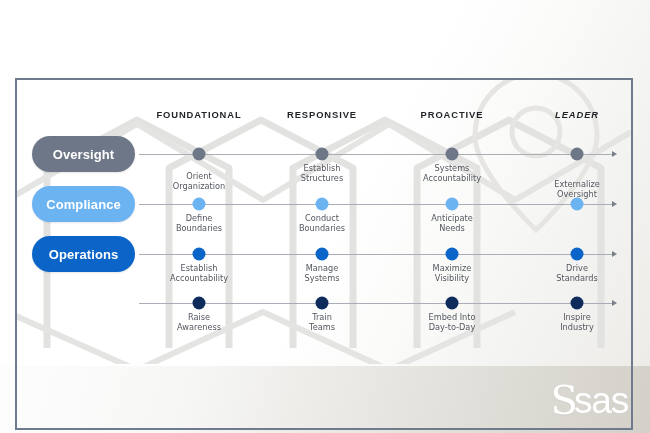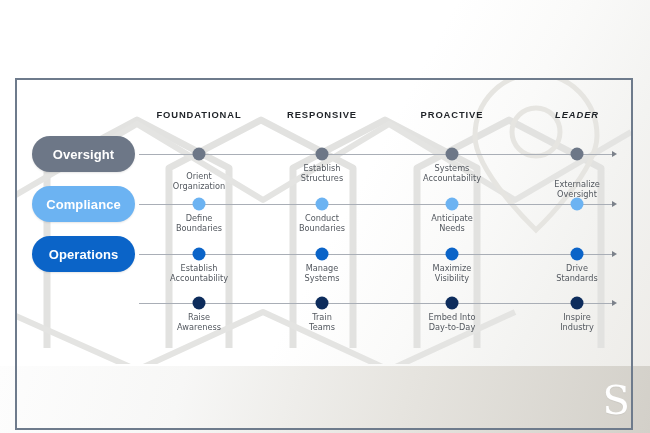--- a/index.html
+++ b/index.html
@@ -84,20 +84,21 @@
 </style>
 </head>
 <body>
 
 <div id="stage">
 
   <div class="footer-band"></div>
 
   <div class="sas-logo">
     <span class="mark">S</span>
+    <span class="word">sas</span>
   </div>
 
   <div class="frame">
     <div class="frame-inner">
 
       <svg class="watermark" width="614" height="284" viewBox="0 0 614 284" aria-hidden="true">
         <g fill="none" stroke="#e2e2e0" stroke-width="7" stroke-linejoin="round">
           <path d="M30 268 L30 88 L120 40 L212 88 L212 268"></path>
           <path d="M152 268 L152 88 L244 40 L336 88 L336 268"></path>
           <path d="M276 268 L276 88 L368 40 L460 88 L460 268"></path>

